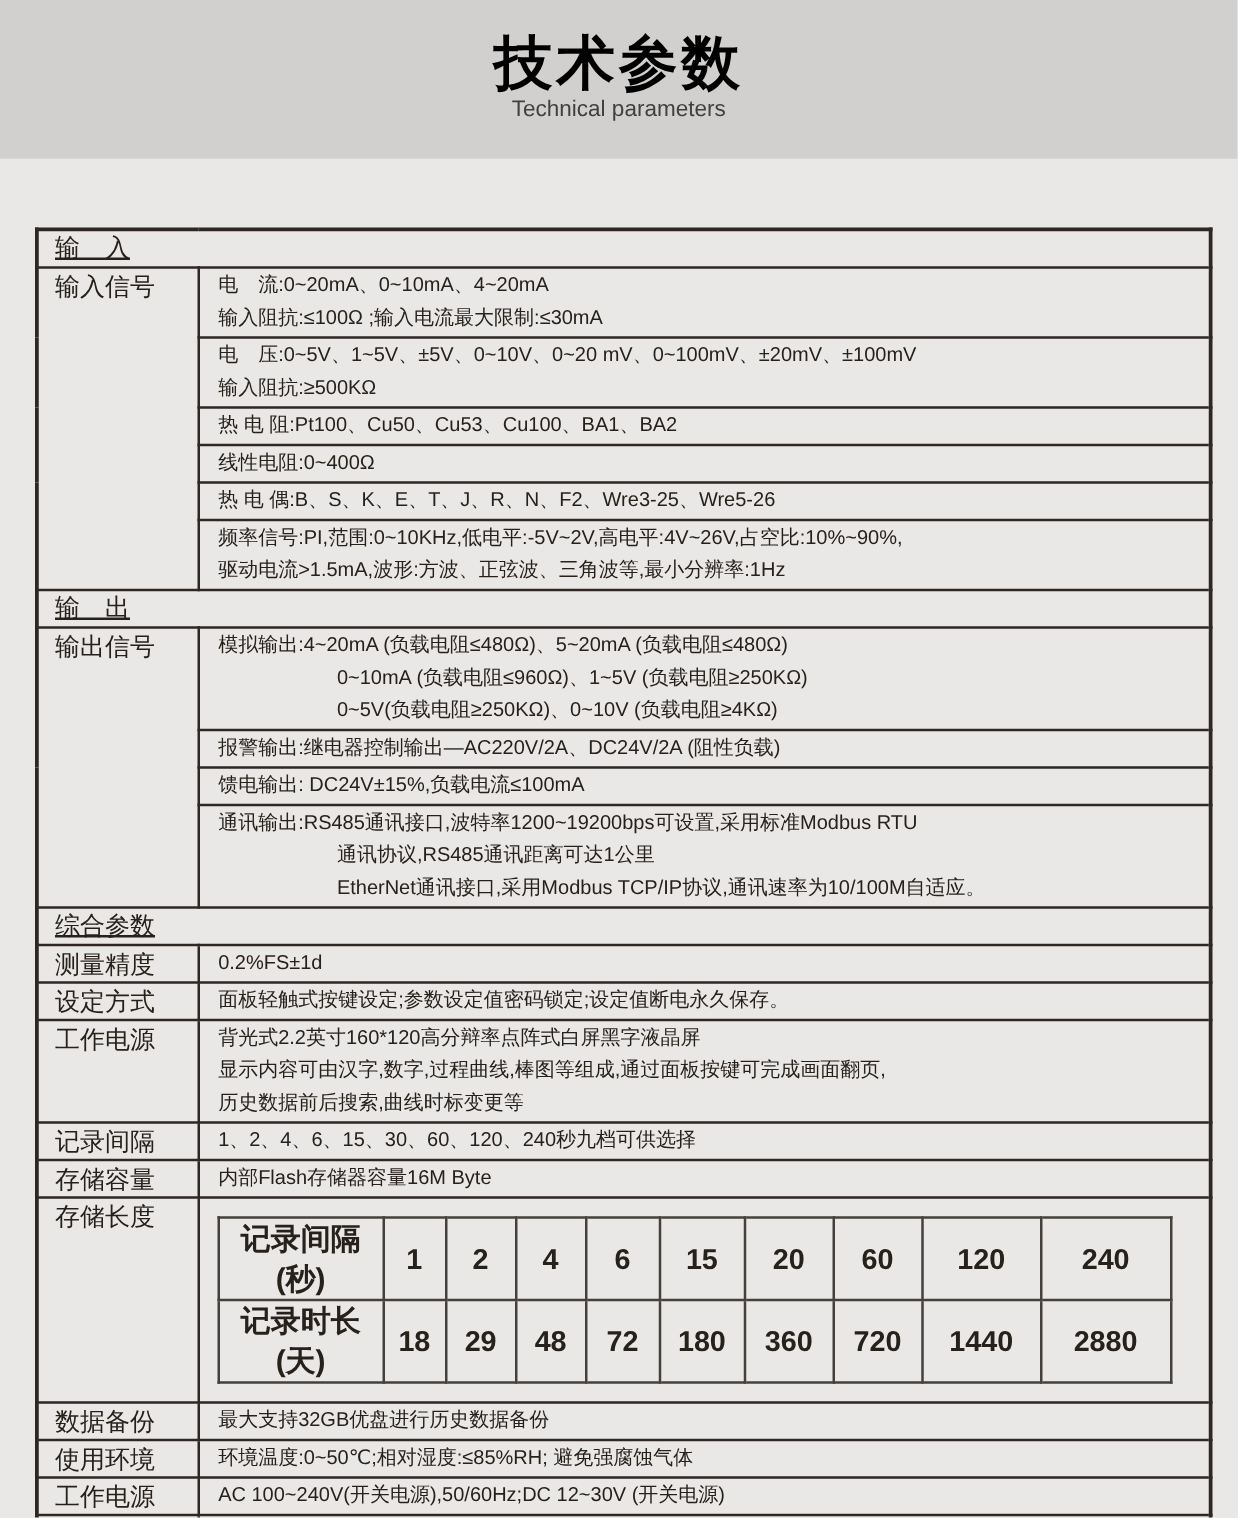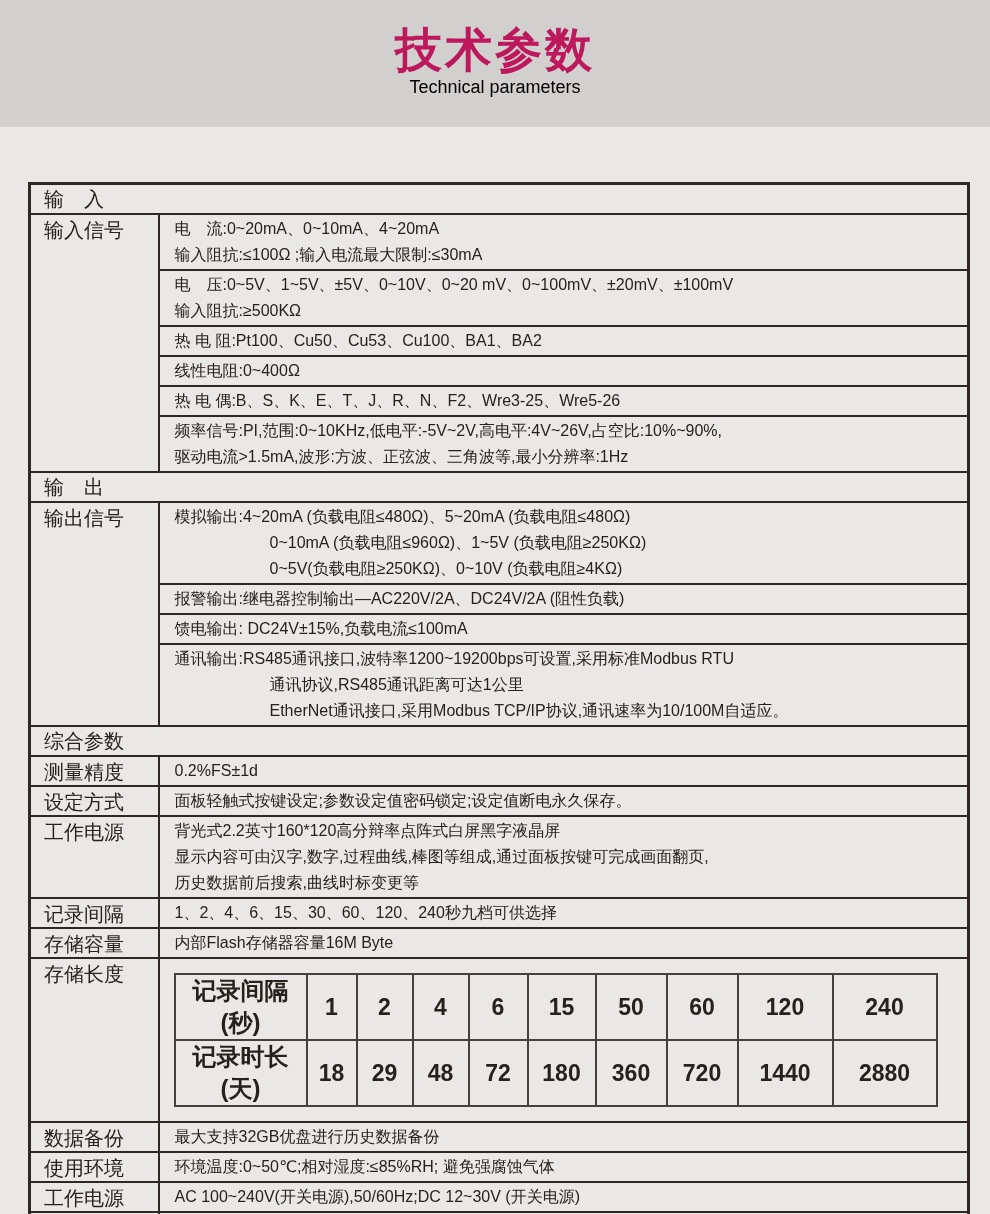--- a/index.html
+++ b/index.html
@@ -14,45 +14,46 @@
     height:127px;
     background:#d2d0cf;
     text-align:center;
   }
   .page-title{
     margin:0;
     padding-top:24px;
     font-size:47px;
     font-weight:700;
     letter-spacing:3px;
-    color:#be185d;
+    color:#000000;
     line-height:52px;
   }
   .page-subtitle{
     font-size:18px;
-    color:#000000;
+    color:#404040;
     line-height:22px;
   }
   .spec-table{
     border-collapse:collapse;
     table-layout:fixed;
     margin:55px 0 0 28px;
     width:942px;
     border:3px solid #2e2724;
   }
   .spec-table td{
     border:2px solid #2e2724;
     background:#eae8e6;
   }
   .section-cell{
     height:26px;
     padding:1px 0 1px 13px;
     font-size:20px;
     line-height:26px;
     white-space:pre;
+    text-decoration:underline;
   }
   .label-cell{
     vertical-align:top;
     padding:2px 0 0 13px;
     font-size:20px;
     line-height:26px;
     white-space:pre;
   }
   .value-cell{
     padding:1px 0;
@@ -215,21 +216,21 @@
         <td class="value-cell">
           <table class="storage-table">
             <tbody>
               <tr>
                 <td class="st-head">记录间隔(秒)</td>
                 <td class="st-cell">1</td>
                 <td class="st-cell">2</td>
                 <td class="st-cell">4</td>
                 <td class="st-cell">6</td>
                 <td class="st-cell">15</td>
-                <td class="st-cell">50</td>
+                <td class="st-cell">20</td>
                 <td class="st-cell">60</td>
                 <td class="st-cell">120</td>
                 <td class="st-cell">240</td>
               </tr>
               <tr>
                 <td class="st-head">记录时长(天)</td>
                 <td class="st-cell">18</td>
                 <td class="st-cell">29</td>
                 <td class="st-cell">48</td>
                 <td class="st-cell">72</td>

